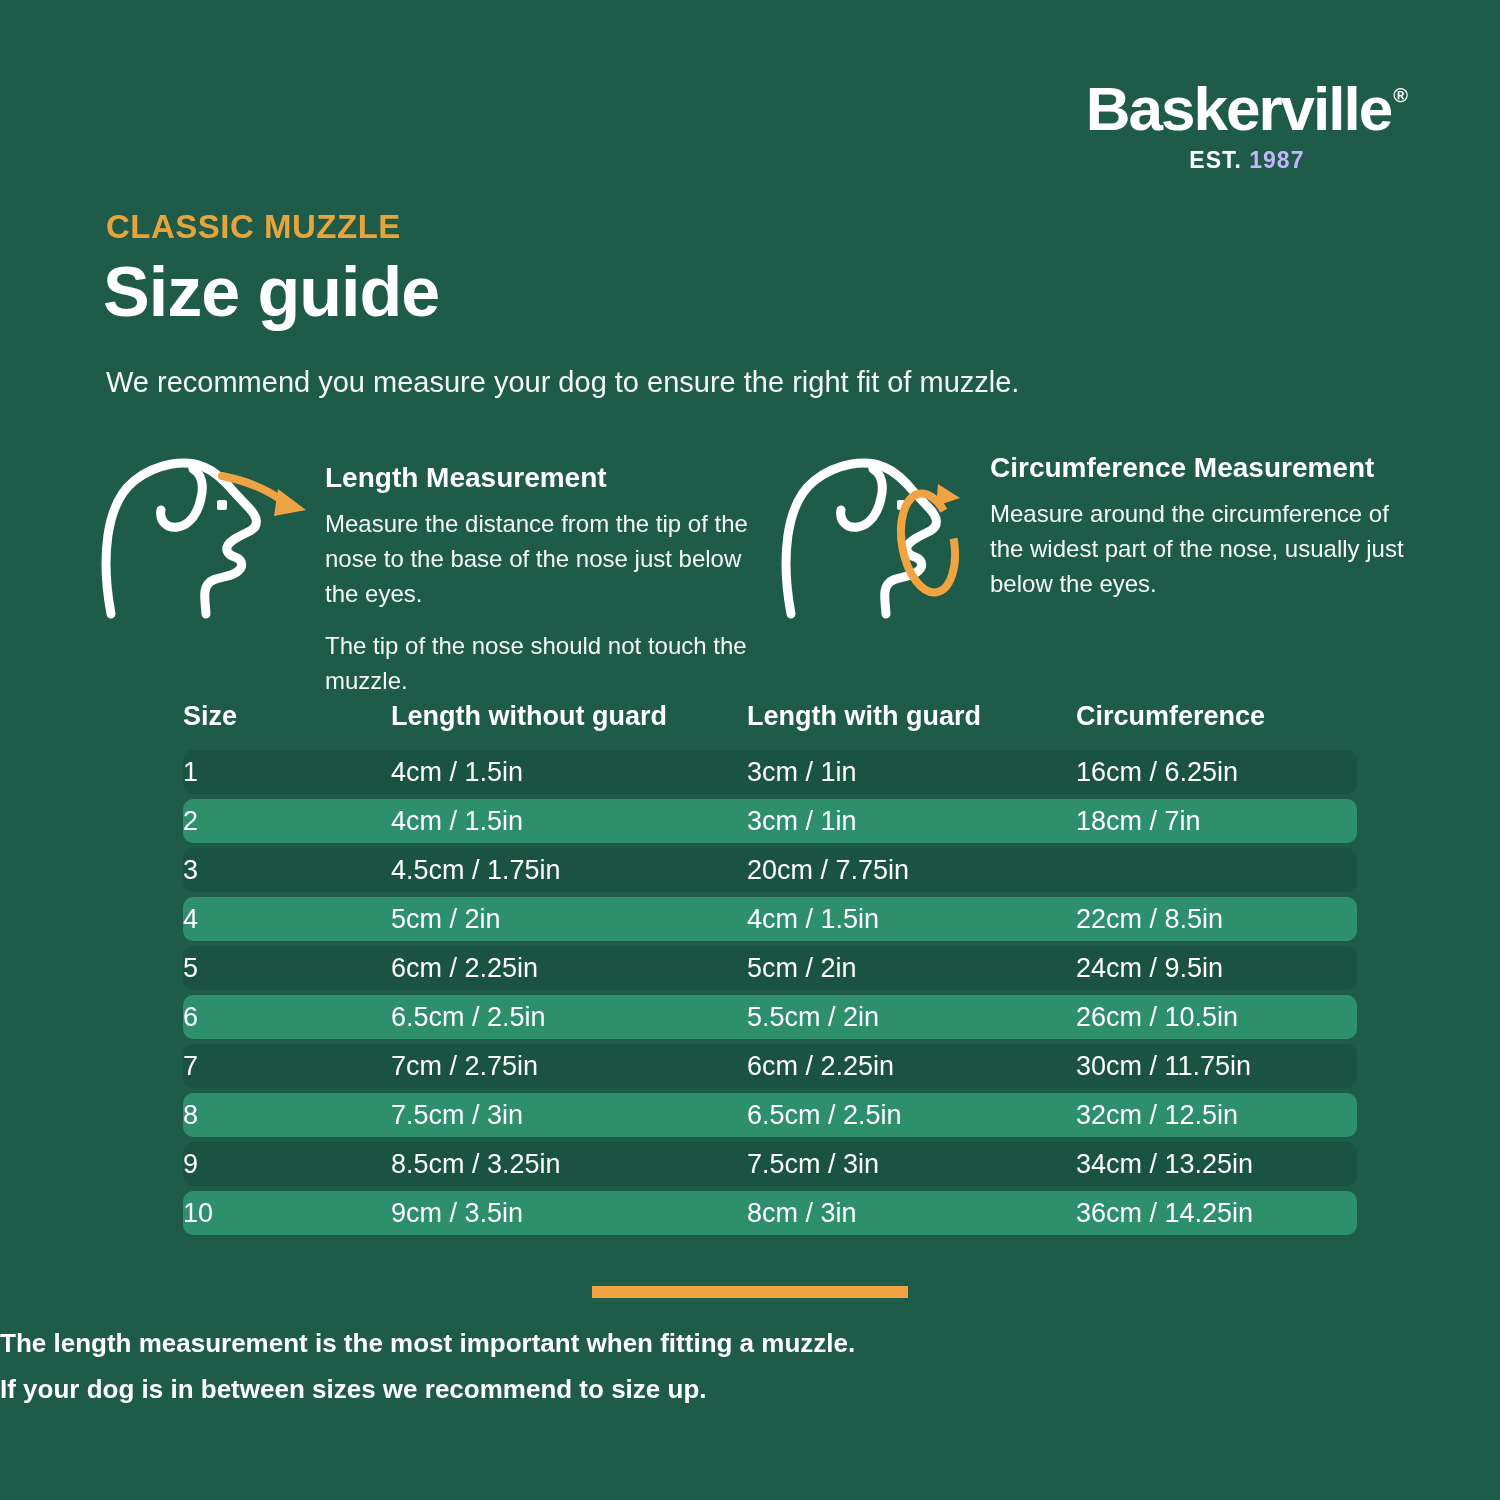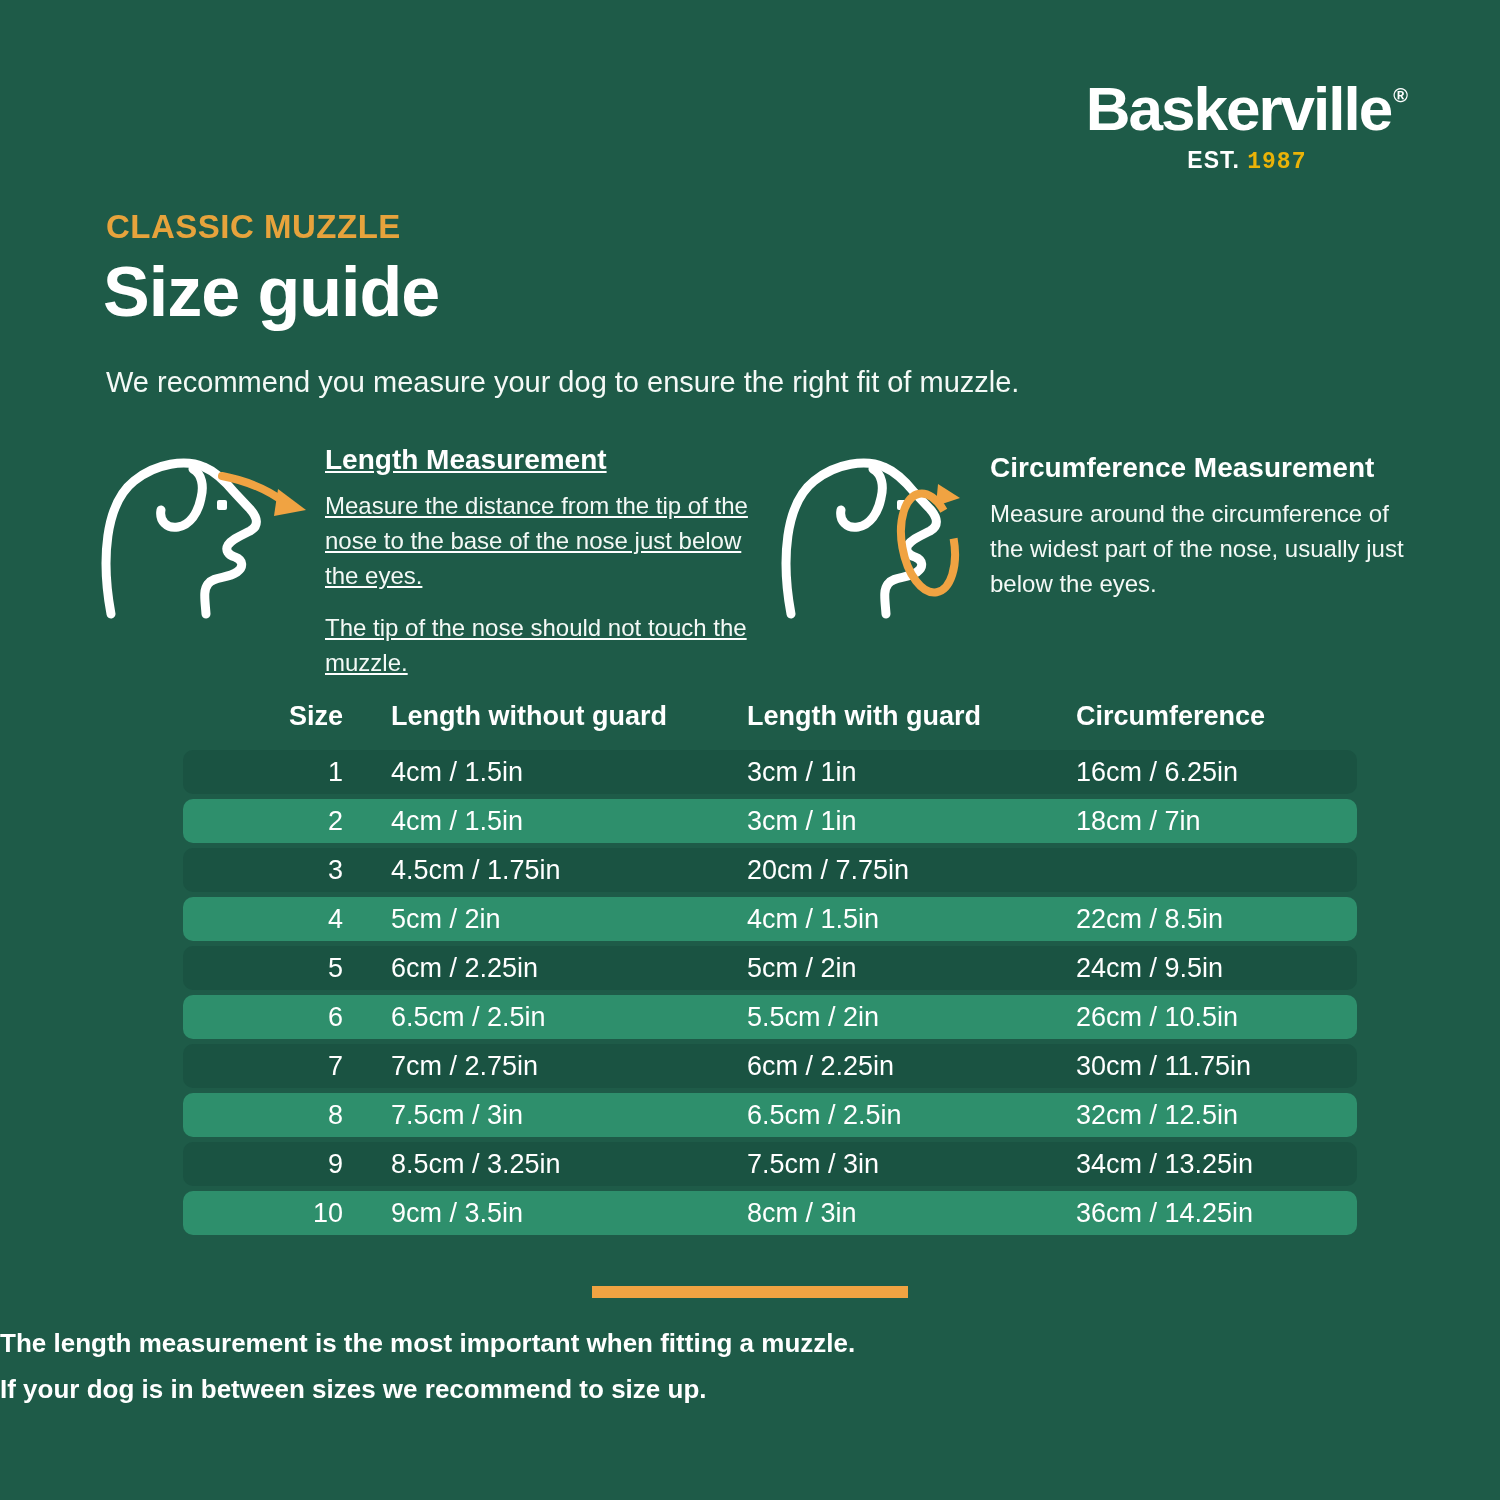--- a/index.html
+++ b/index.html
@@ -10,44 +10,44 @@
     color:#FFFFFF;
     -webkit-font-smoothing:antialiased;
   }
   .abs{position:absolute;}
 
   
   .logo{top:78px;right:92px;text-align:center;}
   .logo-name{font-size:62px;font-weight:700;letter-spacing:-2px;line-height:1;color:#FFFFFF;}
   .logo-reg{font-size:20px;font-weight:700;vertical-align:28px;letter-spacing:0;margin-left:2px;}
   .logo-est{font-size:23px;font-weight:700;letter-spacing:1px;margin-top:7px;}
-  .logo-est .year{color:#eab308;font-family:Liberation Mono, monospace;}
+  .logo-est .year{color:#c4b5fd;}
 
   
   .eyebrow{left:106px;top:208px;font-size:33px;font-weight:700;letter-spacing:.5px;color:#E7A33C;}
   .title{left:103px;top:252px;font-size:70px;font-weight:700;letter-spacing:-1px;}
   .subtitle{left:106px;top:366px;font-size:29px;font-weight:400;color:#F4F9F6;}
 
   
   .m-icon{width:220px;height:172px;}
   .m-icon-1{left:98px;top:448px;}
   .m-icon-2{left:778px;top:448px;}
-  .m-text-1{left:325px;top:444px;width:445px;text-decoration:underline;}
+  .m-text-1{left:325px;top:462px;width:445px;}
   .m-text-2{left:990px;top:452px;width:440px;}
   .m-title{font-size:28px;font-weight:700;margin:0 0 12px 0;}
   .m-para{font-size:24px;line-height:35px;margin:12px 0 17px 0;color:#F4F9F6;white-space:pre-line;}
 
   
   .size-table{left:183px;top:688px;width:1174px;}
   .t-head,.t-row{display:grid;grid-template-columns:208px 356px 329px 281px;align-items:center;}
   .t-head{height:56px;margin-bottom:6px;font-weight:700;font-size:27px;}
   .t-row{height:44px;margin-bottom:5px;border-radius:10px;font-size:27px;font-weight:400;}
   .t-row.r-dark{background:#1A5342;}
   .t-row.r-light{background:#2E8F6C;}
-  .c-size{text-align:right;padding-right:48px;}
+  .c-size{text-align:left;padding-right:48px;}
 
   
   .divider{left:592px;top:1286px;width:316px;height:12px;background:#F0A342;}
   .footer{left:0;top:1320px;width:1500px;text-align:left;font-size:26px;font-weight:700;line-height:46px;}
 </style>
 </head>
 <body>
 
 <div class="abs logo">
   <div class="logo-name"><span>Baskerville</span><span class="logo-reg">®</span></div>

